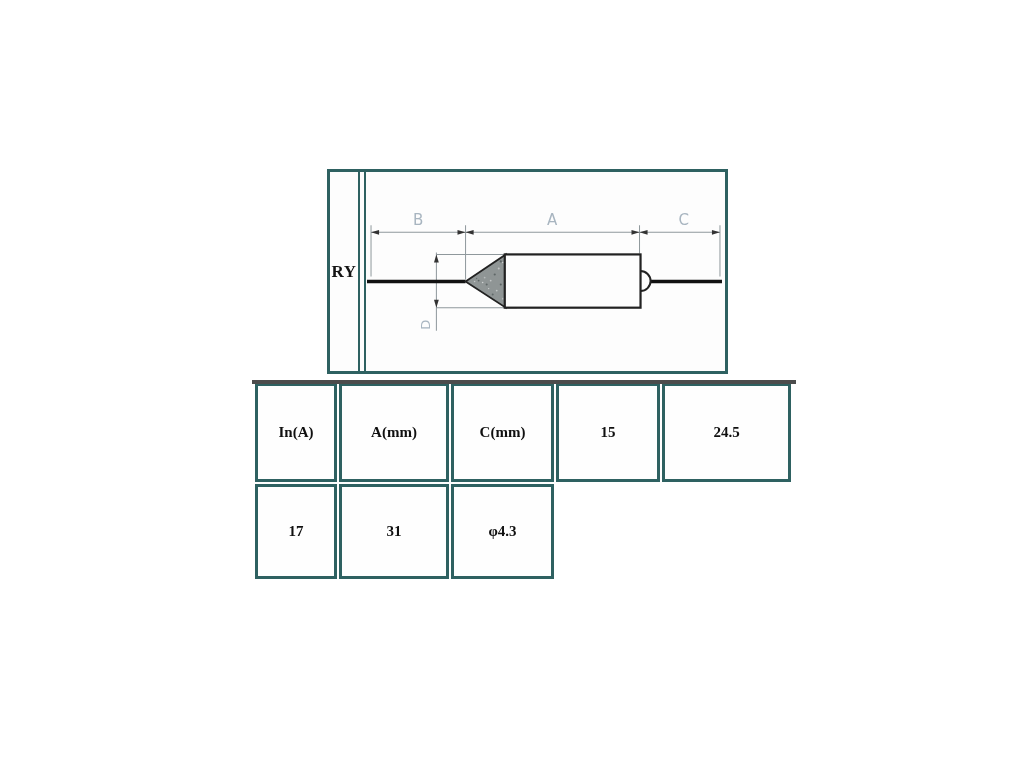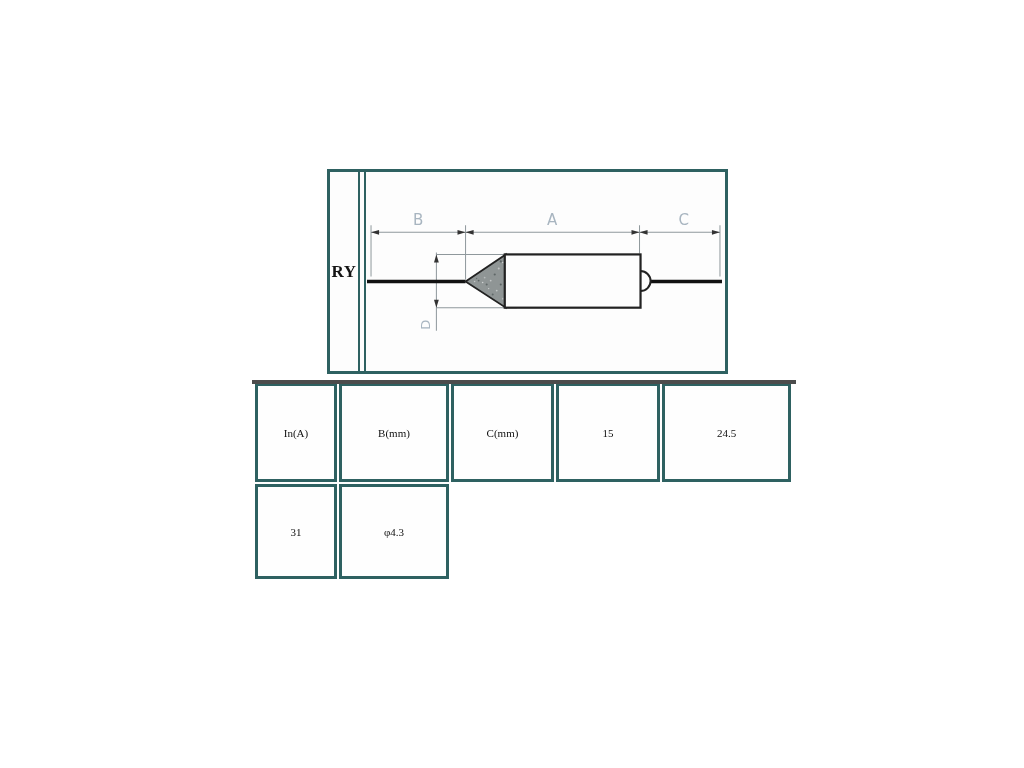--- a/index.html
+++ b/index.html
@@ -52,22 +52,22 @@
     grid-template-columns: 82px 110px 103px 104px 129px;
     grid-template-rows: 99px 95px;
     gap: 2px;
   }
   .cell {
     border: 3px solid #2e6161;
     background: #fefefe;
     display: flex;
     align-items: center;
     justify-content: center;
-    font-weight: normal;
-    font-size: 11px;
+    font-weight: bold;
+    font-size: 15px;
     color: #101010;
   }
   .table-topline {
     position: absolute;
     left: 252px; top: 380px;
     width: 544px; height: 4px;
     background: #4c4c4c;
   }
 </style>
 </head>
@@ -142,22 +142,23 @@
           <circle cx="122" cy="116" r="0.7" fill="#cfd2d2"></circle>
         </g>
 
         <rect x="138" y="82" width="135" height="53" fill="#fdfdfd" stroke="#222222" stroke-width="2.2"></rect>
       </svg>
     </div>
   </div>
 
   <div class="spec-table">
     <div class="cell">In(A)</div>
-    <div class="cell">B(mm)</div>
+    <div class="cell">A(mm)</div>
     <div class="cell">C(mm)</div>
     <div class="cell">15</div>
     <div class="cell">24.5</div>
+    <div class="cell">17</div>
     <div class="cell">31</div>
     <div class="cell">φ4.3</div>
   </div>
   <div class="table-topline"></div>
 
 </div>
 
 </body></html>

